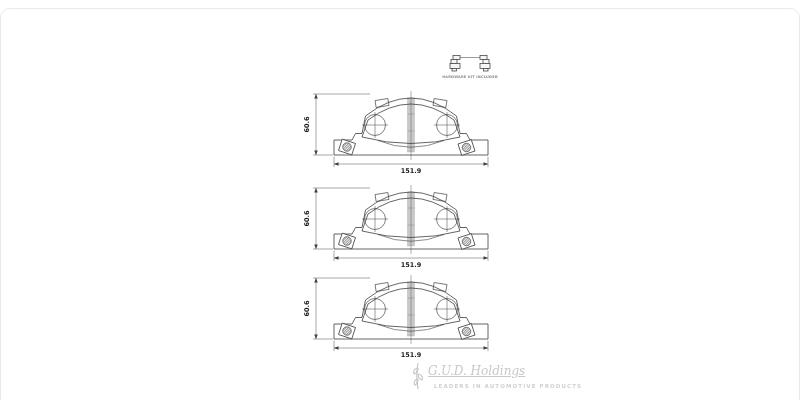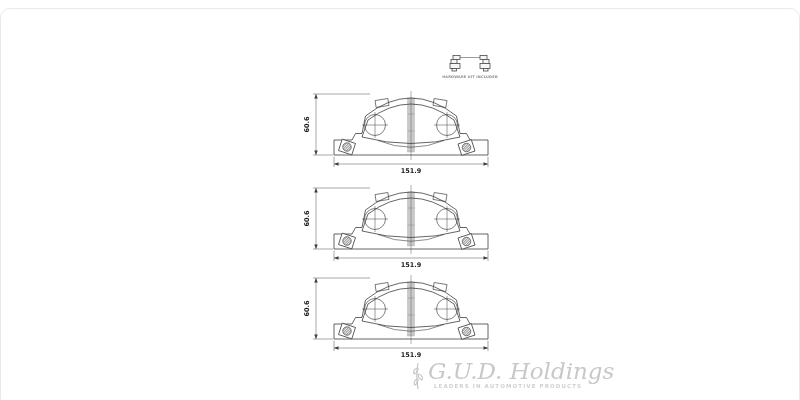--- a/index.html
+++ b/index.html
@@ -18,22 +18,22 @@
   }
   .diagram{position:absolute;left:293px;width:197px;height:88px;}
   .d1{top:82px;} .d2{top:176px;} .d3{top:266px;}
   .diagram svg{width:197px;height:88px;display:block;}
   .dim-text{
     font-family:"DejaVu Sans",sans-serif;font-size:13px;font-weight:bold;
     fill:var(--dimension-text,#1a1a1a);text-anchor:middle;
   }
   .logo{position:absolute;left:410px;top:352px;display:flex;gap:4px;align-items:flex-start;}
   .logo-name{
-    font-family:"DejaVu Serif",serif;font-style:italic;font-size:23px;line-height:20px;
-    color:var(--logo-text,#c8c8c8);white-space:nowrap;
+    font-family:"DejaVu Serif",serif;font-style:italic;font-size:12px;line-height:20px;
+    color:var(--logo-text,#c8c8c8);white-space:nowrap;text-decoration:underline;
   }
   .logo-tagline{
     font-family:"DejaVu Sans",sans-serif;font-size:5.5px;letter-spacing:1.1px;
     color:var(--logo-tagline,#d0d0d0);margin-top:2px;margin-left:6px;white-space:nowrap;
     font-weight:bold;
   }
 </style>
 </head>
 <body>
 

